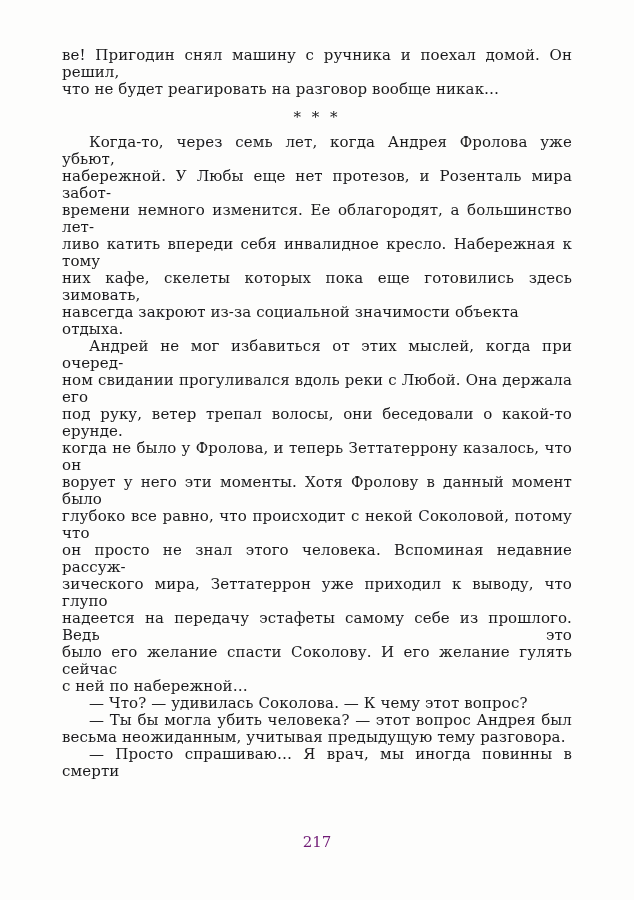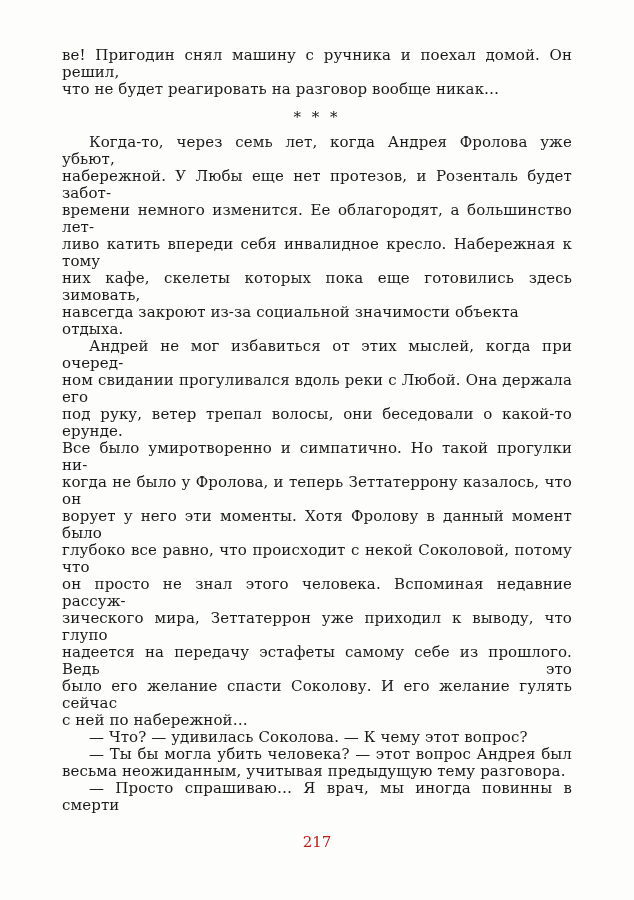--- a/index.html
+++ b/index.html
@@ -59,46 +59,45 @@
     color: #1a1a1c;
   }
   .page-number {
     position: absolute;
     left: 0;
     right: 0;
     top: 833px;
     text-align: center;
     font-size: 15px;
     line-height: 18px;
-    color: #b91c1c;
+    color: #701a75;
   }
 </style>
 </head>
 <body>
 
 <div class="page">
   <div id="text-block" class="text-block">
       <div class="para">
         <div class="line j">ве! Пригодин снял машину с ручника и поехал домой. Он решил,</div>
         <div class="line l">что не будет реагировать на разговор вообще никак…</div>
       </div>
       <div class="separator">* * *</div>
       <div class="para">
         <div class="line j first">Когда-то, через семь лет, когда Андрея Фролова уже убьют,</div>
-        <div class="line j">набережной. У Любы еще нет протезов, и Розенталь будет забот-</div>
+        <div class="line j">набережной. У Любы еще нет протезов, и Розенталь мира забот-</div>
         <div class="line j">времени немного изменится. Ее облагородят, а большинство лет-</div>
         <div class="line j">ливо катить впереди себя инвалидное кресло. Набережная к тому</div>
         <div class="line j">них кафе, скелеты которых пока еще готовились здесь зимовать,</div>
         <div class="line l">навсегда закроют из-за социальной значимости объекта отдыха.</div>
       </div>
       <div class="para">
         <div class="line j first">Андрей не мог избавиться от этих мыслей, когда при очеред-</div>
         <div class="line j">ном свидании прогуливался вдоль реки с Любой. Она держала его</div>
         <div class="line j">под руку, ветер трепал волосы, они беседовали о какой-то ерунде.</div>
-        <div class="line j">Все было умиротворенно и симпатично. Но такой прогулки ни-</div>
         <div class="line j">когда не было у Фролова, и теперь Зеттатеррону казалось, что он</div>
         <div class="line j">ворует у него эти моменты. Хотя Фролову в данный момент было</div>
         <div class="line j">глубоко все равно, что происходит с некой Соколовой, потому что</div>
         <div class="line j">он просто не знал этого человека. Вспоминая недавние рассуж-</div>
         <div class="line j">зического мира, Зеттатеррон уже приходил к выводу, что глупо</div>
         <div class="line j">надеется на передачу эстафеты самому себе из прошлого. Ведь это</div>
         <div class="line j">было его желание спасти Соколову. И его желание гулять сейчас</div>
         <div class="line l">с ней по набережной…</div>
       </div>
       <div class="para">

